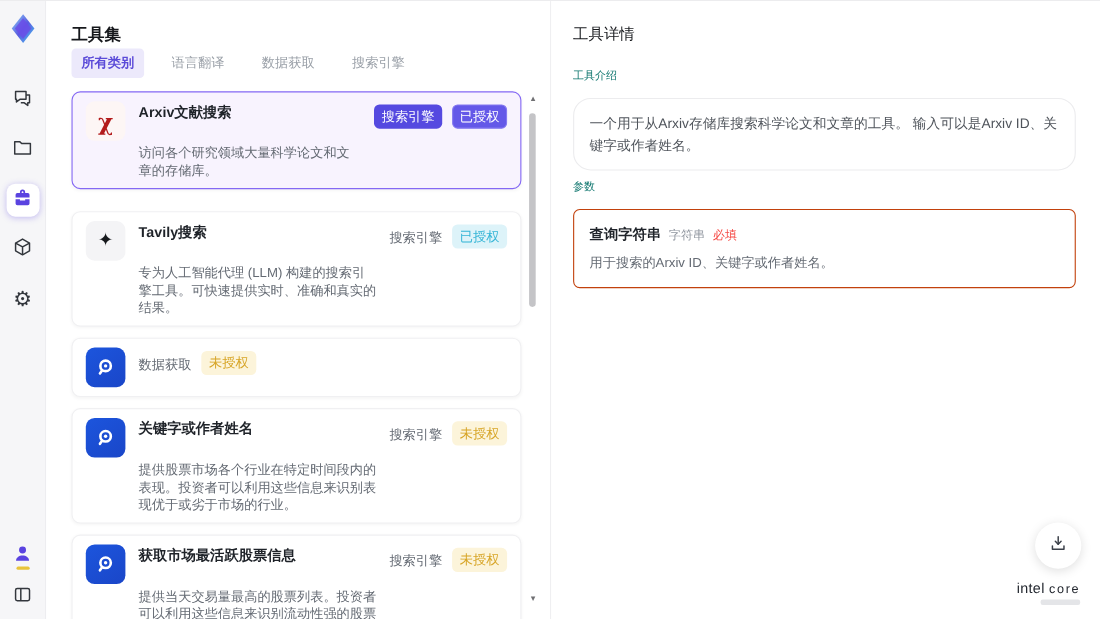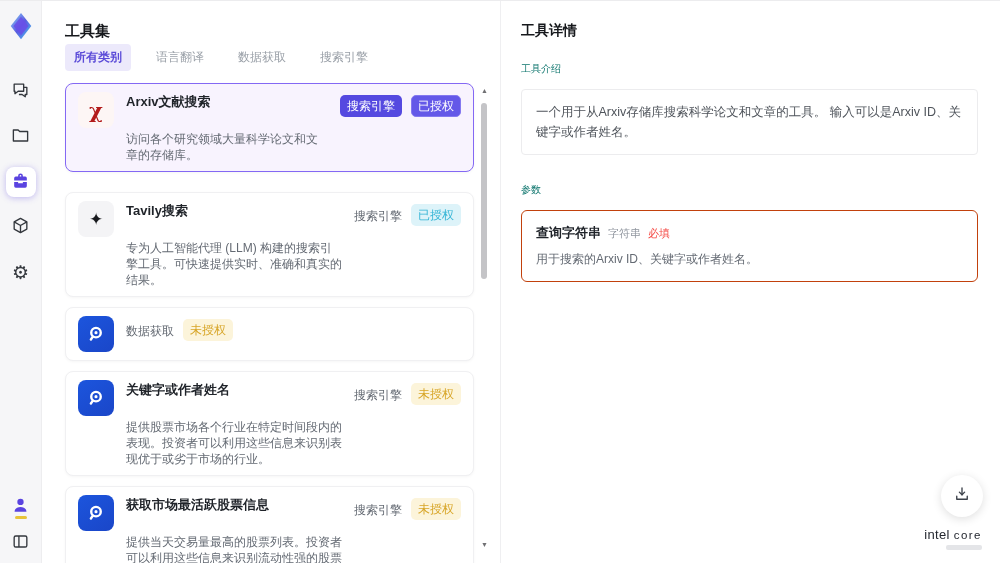--- a/index.html
+++ b/index.html
@@ -48,24 +48,24 @@
   
   .scrollbar{position:absolute;right:11px;top:86px;bottom:14px;width:9px}
   .scroll-arrow{position:absolute;left:0;width:9px;text-align:center;font-size:7px;color:#707073;line-height:8px}
   .scroll-arrow.up{top:0}
   .scroll-arrow.down{bottom:0}
   .scroll-thumb{position:absolute;top:16px;left:1px;width:6px;height:176px;background:#c4c4c7;border-radius:3px}
 
   
   .details-pane{position:absolute;left:500px;top:0;width:500px;height:100%;background:#fff;
     border-left:1px solid #efeff1;padding:21px 22px 0 20px}
-  .details-title{font-size:14px;font-weight:bold;color:#16181c;margin-bottom:22px}
+  .details-title{font-size:14px;font-weight:normal;color:#16181c;margin-bottom:22px}
   .section-heading{font-size:10px;font-weight:normal;color:#0f766e;margin-bottom:13px}
-  .info-box{border:1px solid #ececee;border-radius:4px;background:#fff;padding:12px 14px;
-    font-size:12.5px;color:#4f545b;line-height:1.6;margin-bottom:28px}
+  .info-box{border:1px solid #ececee;border-radius:16px;background:#fff;padding:12px 14px;
+    font-size:12.5px;color:#4f545b;line-height:1.6;margin-bottom:8px}
   .param-box{border:1px solid #c2410c;border-radius:6px;background:#fff;padding:13px 14px}
   .param-head{display:flex;gap:7px;align-items:baseline;margin-bottom:9px}
   .param-name{font-size:13px;font-weight:bold;color:#1f2329}
   .param-type{font-size:11px;color:#8f959e}
   .param-required{font-size:11px;color:#f54a45}
   .param-desc{font-size:12px;color:#646a73}
 
   
   .download-btn{position:absolute;right:17px;bottom:46px;width:42px;height:42px;border-radius:50%;background:#fff;
     box-shadow:0 2px 10px rgba(0,0,0,.13);display:flex;align-items:center;justify-content:center;cursor:pointer;color:#3b4049}

